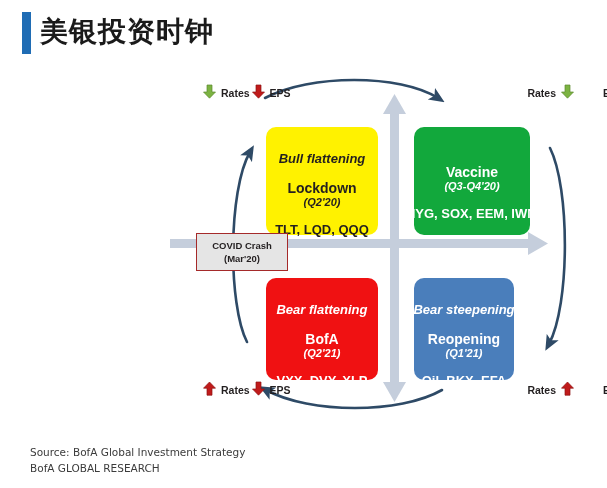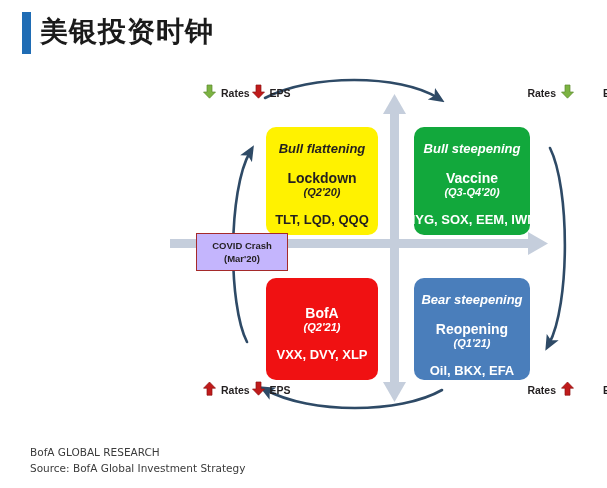--- a/index.html
+++ b/index.html
@@ -54,21 +54,21 @@
 
   
   .quad {
     position: absolute;
     border-radius: 10px;
     box-sizing: border-box;
     display: flex;
     flex-direction: column;
     align-items: center;
     justify-content: flex-start;
-    padding-top: 14px;
+    padding-top: 24px;
   }
   .quad .q-title {
     font-size: 13px;
     font-weight: 700;
     font-style: italic;
     line-height: 16px;
     white-space: nowrap;
   }
   .quad .q-theme {
     font-size: 14px;
@@ -101,33 +101,33 @@
     left: 414px; top: 57px; width: 116px; height: 108px;
     background: #12A83C;
     color: #ffffff;
   }
   #quad-bear-flattening {
     left: 266px; top: 208px; width: 112px; height: 102px;
     background: #F01112;
     color: #ffffff;
   }
   #quad-bear-steepening {
-    left: 414px; top: 208px; width: 116px; height: 102px;
+    left: 414px; top: 208px; width: 100px; height: 102px;
     background: #4A7EBB;
     color: #ffffff;
   }
 
   
   #covid-callout {
     position: absolute;
     left: 196px;
     top: 163px;
     width: 92px;
     height: 38px;
-    background: #c4b5fd;
+    background: #e5e5e5;
     border: 1px solid #A52A2A;
     box-sizing: border-box;
     display: flex;
     flex-direction: column;
     align-items: center;
     justify-content: center;
     color: #231f20;
   }
   #covid-callout .c-line {
     font-size: 9.5px;
@@ -217,27 +217,27 @@
   </svg>
 
   <div class="quad" id="quad-bull-flattening">
     <div class="q-title">Bull flattening</div>
     <div class="q-theme">Lockdown</div>
     <div class="q-period">(Q2'20)</div>
     <div class="q-tickers">TLT, LQD, QQQ</div>
   </div>
 
   <div class="quad" id="quad-bull-steepening">
-    <div class="q-title">Bull steepening</div>
     <div class="q-theme">Vaccine</div>
     <div class="q-period">(Q3-Q4'20)</div>
     <div class="q-tickers">HYG, SOX, EEM, IWM</div>
   </div>
 
   <div class="quad" id="quad-bear-flattening">
+    <div class="q-title">Bear flattening</div>
     <div class="q-theme">BofA</div>
     <div class="q-period">(Q2'21)</div>
     <div class="q-tickers">VXX, DVY, XLP</div>
   </div>
 
   <div class="quad" id="quad-bear-steepening">
     <div class="q-title">Bear steepening</div>
     <div class="q-theme">Reopening</div>
     <div class="q-period">(Q1'21)</div>
     <div class="q-tickers">Oil, BKX, EFA</div>
@@ -320,15 +320,15 @@
         <svg width="13" height="15" viewBox="0 0 13 15">
             <path d="M4 14.2 H9 V7.2 H12.5 L6.5 1 L0.5 7.2 H4 Z" fill="#7CB342" stroke="#5C8A2E" stroke-width="0.7"></path>
           </svg>
       </span>
     </div>
   </div>
 
 </div>
 
 <div id="source">
+  <div>Source: BofA Global Investment Strategy</div>
   <div>BofA GLOBAL RESEARCH</div>
-  <div>Source: BofA Global Investment Strategy</div>
 </div>
 
 </body></html>

